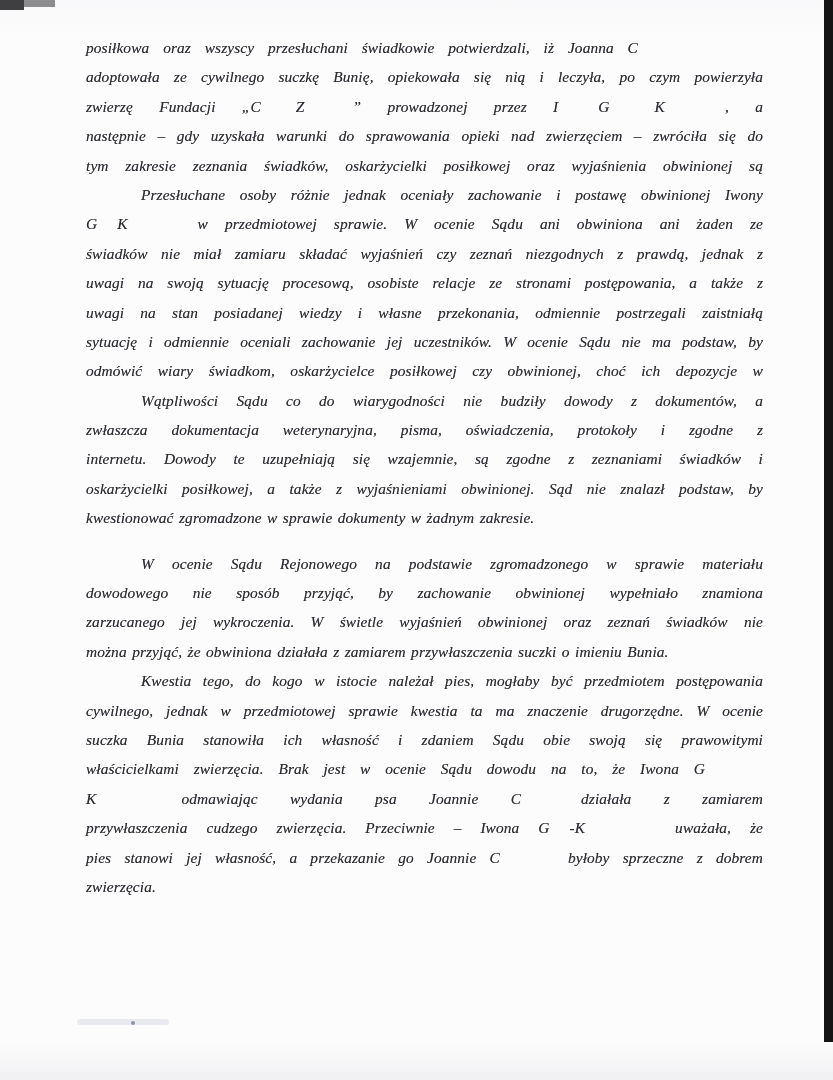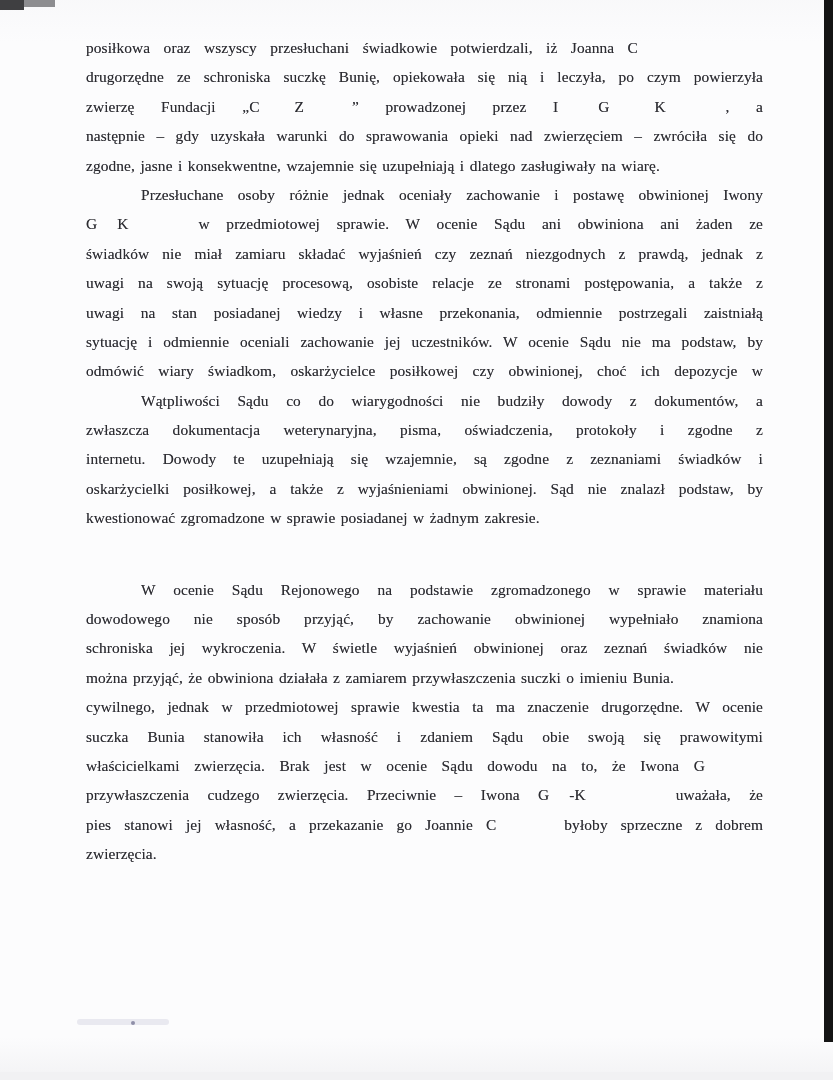--- a/index.html
+++ b/index.html
@@ -24,27 +24,28 @@
     left: 86px;
     top: 33px;
     width: 677px;
     color: #2c2c31;
     font-size: 15.4px;
     letter-spacing: 0.1px;
     word-spacing: 1.5px;
     text-shadow: 0 0 0.5px rgba(44,44,55,0.55);
   }
   .paragraph { margin: 0; }
-  .paragraph.space-before { margin-top: 42px; }
+  .paragraph.space-before { margin-top: 16px; }
   .line {
     height: 29.4px;
     line-height: 29.4px;
     white-space: nowrap;
     text-align: justify;
     text-align-last: justify;
+    font-style: italic;
   }
   .line.last {
     text-align-last: left;
   }
   .gap {
     display: inline-block;
     height: 2px;
     vertical-align: baseline;
   }
   
@@ -89,51 +90,53 @@
     background: #f1f1f3;
   }
 </style>
 </head>
 <body>
 
 <div class="scan-page">
   <div class="doc-text">
       <div class="paragraph">
         <div class="line">posiłkowa oraz wszyscy przesłuchani świadkowie potwierdzali, iż Joanna C<span class="gap" style="width: 125px;"></span></div>
-        <div class="line">drugorzędne ze schroniska suczkę Bunię, opiekowała się nią i leczyła, po czym powierzyła</div>
+        <div class="line">adoptowała ze cywilnego suczkę Bunię, opiekowała się nią i leczyła, po czym powierzyła</div>
         <div class="line">zwierzę Fundacji „C<span class="gap" style="width: 35px;"></span>Z<span class="gap" style="width: 48px;"></span>” prowadzonej przez I<span class="gap" style="width: 40px;"></span>G<span class="gap" style="width: 45px;"></span>K<span class="gap" style="width: 60px;"></span>, a</div>
         <div class="line">następnie – gdy uzyskała warunki do sprawowania opieki nad zwierzęciem – zwróciła się do</div>
-        <div class="line last">zgodne, jasne i konsekwentne, wzajemnie się uzupełniają i dlatego zasługiwały na wiarę.</div>
+        <div class="line">tym zakresie zeznania świadków, oskarżycielki posiłkowej oraz wyjaśnienia obwinionej są</div>
       </div>
       <div class="paragraph">
         <div class="line"><span class="gap" style="width: 55px;"></span>Przesłuchane osoby różnie jednak oceniały zachowanie i postawę obwinionej Iwony</div>
         <div class="line">G<span class="gap" style="width: 20px;"></span>K<span class="gap" style="width: 70px;"></span>w przedmiotowej sprawie. W ocenie Sądu ani obwiniona ani żaden ze</div>
         <div class="line">świadków nie miał zamiaru składać wyjaśnień czy zeznań niezgodnych z prawdą, jednak z</div>
         <div class="line">uwagi na swoją sytuację procesową, osobiste relacje ze stronami postępowania, a także z</div>
         <div class="line">uwagi na stan posiadanej wiedzy i własne przekonania, odmiennie postrzegali zaistniałą</div>
         <div class="line">sytuację i odmiennie oceniali zachowanie jej uczestników. W ocenie Sądu nie ma podstaw, by</div>
         <div class="line">odmówić wiary świadkom, oskarżycielce posiłkowej czy obwinionej, choć ich depozycje w</div>
       </div>
       <div class="paragraph">
         <div class="line"><span class="gap" style="width: 55px;"></span>Wątpliwości Sądu co do wiarygodności nie budziły dowody z dokumentów, a</div>
         <div class="line">zwłaszcza dokumentacja weterynaryjna, pisma, oświadczenia, protokoły i zgodne z</div>
         <div class="line">internetu. Dowody te uzupełniają się wzajemnie, są zgodne z zeznaniami świadków i</div>
         <div class="line">oskarżycielki posiłkowej, a także z wyjaśnieniami obwinionej. Sąd nie znalazł podstaw, by</div>
-        <div class="line last">kwestionować zgromadzone w sprawie posiadanej w żadnym zakresie.</div>
+        <div class="line last">kwestionować zgromadzone w sprawie dokumenty w żadnym zakresie.</div>
       </div>
       <div class="paragraph space-before">
         <div class="line"><span class="gap" style="width: 55px;"></span>W ocenie Sądu Rejonowego na podstawie zgromadzonego w sprawie materiału</div>
         <div class="line">dowodowego nie sposób przyjąć, by zachowanie obwinionej wypełniało znamiona</div>
-        <div class="line">schroniska jej wykroczenia. W świetle wyjaśnień obwinionej oraz zeznań świadków nie</div>
+        <div class="line">zarzucanego jej wykroczenia. W świetle wyjaśnień obwinionej oraz zeznań świadków nie</div>
         <div class="line last">można przyjąć, że obwiniona działała z zamiarem przywłaszczenia suczki o imieniu Bunia.</div>
       </div>
       <div class="paragraph">
+        <div class="line"><span class="gap" style="width: 55px;"></span>Kwestia tego, do kogo w istocie należał pies, mogłaby być przedmiotem postępowania</div>
         <div class="line">cywilnego, jednak w przedmiotowej sprawie kwestia ta ma znaczenie drugorzędne. W ocenie</div>
         <div class="line">suczka Bunia stanowiła ich własność i zdaniem Sądu obie swoją się prawowitymi</div>
         <div class="line">właścicielkami zwierzęcia. Brak jest w ocenie Sądu dowodu na to, że Iwona G<span class="gap" style="width: 58px;"></span></div>
+        <div class="line">K<span class="gap" style="width: 85px;"></span>odmawiając wydania psa Joannie C<span class="gap" style="width: 60px;"></span>działała z zamiarem</div>
         <div class="line">przywłaszczenia cudzego zwierzęcia. Przeciwnie – Iwona G<span class="gap" style="width: 20px;"></span>-K<span class="gap" style="width: 90px;"></span>uważała, że</div>
         <div class="line">pies stanowi jej własność, a przekazanie go Joannie C<span class="gap" style="width: 68px;"></span>byłoby sprzeczne z dobrem</div>
         <div class="line last">zwierzęcia.</div>
       </div>
     </div>
 
   <div class="corner-mark-dark"></div>
   <div class="corner-mark-light"></div>
   <div class="edge-bar"></div>
   <div class="bottom-smudge"></div>

